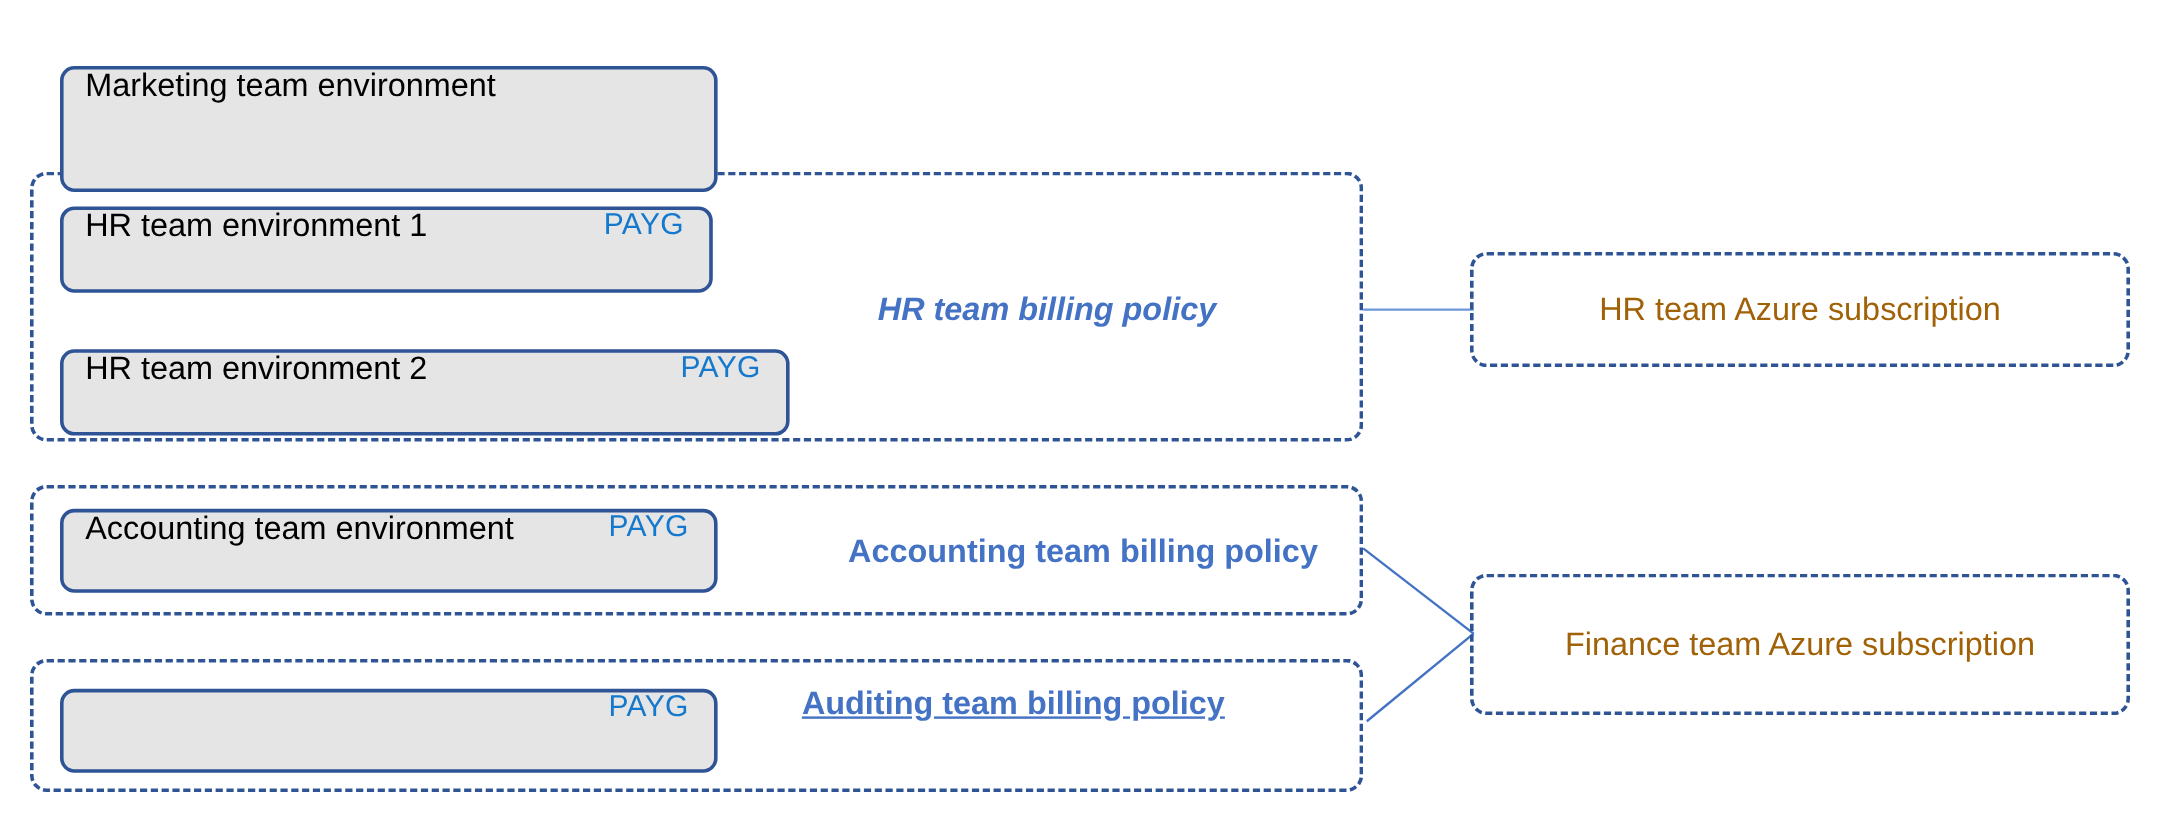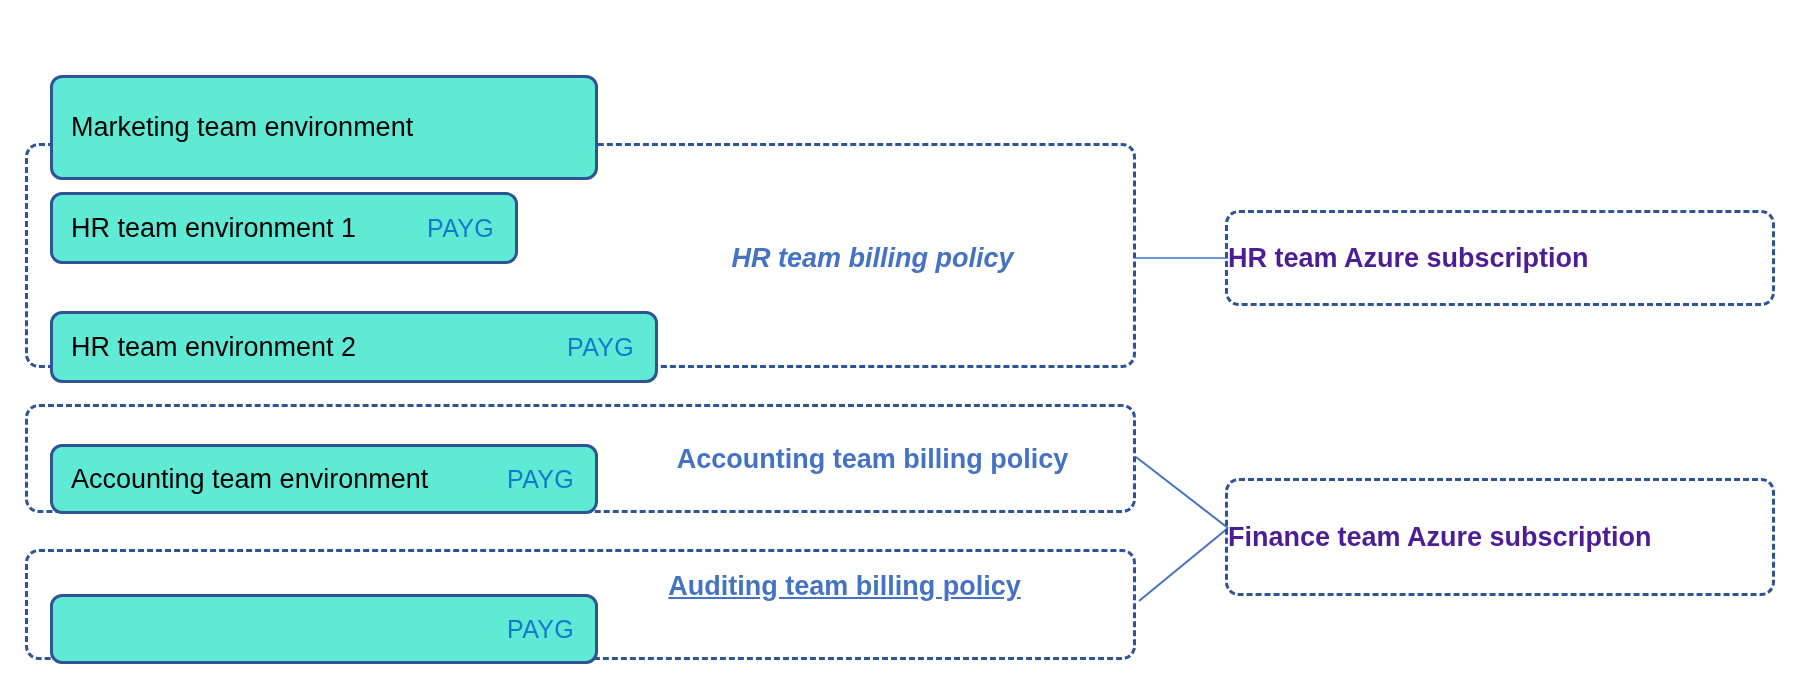--- a/index.html
+++ b/index.html
@@ -40,25 +40,23 @@
     background: transparent;
     z-index: 2;
   }
 
   
   .env-box {
     position: absolute;
     box-sizing: border-box;
     border: 3px solid #2F5496;
     border-radius: 12px;
-    background: #5eead4;
+    background: #e5e5e5;
     display: flex;
-    align-items: center;
     z-index: 3;
-    margin-top: 20px;
   }
   .env-label {
     color: #000000;
     font-size: 27px;
     font-weight: 400;
     line-height: 1;
     white-space: nowrap;
     margin-left: 18px;
   }
   .env-tier {
@@ -82,23 +80,24 @@
     white-space: nowrap;
     text-align: center;
     z-index: 4;
   }
   .dashed-box .sub-center {
     position: absolute;
     left: 0;
     right: 0;
     top: 50%;
     transform: translateY(-50%);
-    color: #4c1d95;
+    text-align: center;
+    color: #a16207;
     font-size: 27px;
-    font-weight: bold;
+    font-weight: normal;
     line-height: 1;
     white-space: nowrap;
   }
 </style>
 </head>
 <body>
 
 <div id="canvas">
 
   <svg id="connectors" viewBox="0 0 1807 699" width="1807" height="699" xmlns="http://www.w3.org/2000/svg">
@@ -109,40 +108,40 @@
 
     <line x1="1139" y1="601" x2="1228" y2="528" stroke="#4472C4" stroke-width="2"></line>
   </svg>
 
   <div class="env-box" style="left:50px; top:55px; width:548px; height:105px;">
     <span class="env-label">Marketing team environment</span>
   </div>
 
   <div class="dashed-box" style="left:25px; top:143px; width:1111px; height:225px;"></div>
 
-  <div class="env-box" style="left:50px; top:172px; width:468px; height:72px;">
+  <div class="env-box" style="left:50px; top:172px; width:544px; height:72px;">
     <span class="env-label">HR team environment 1</span>
     <span class="env-tier">PAYG</span>
   </div>
 
   <div class="env-box" style="left:50px; top:291px; width:608px; height:72px;">
     <span class="env-label">HR team environment 2</span>
     <span class="env-tier">PAYG</span>
   </div>
 
   <div class="policy-label" style="left:610px; top:245px; width:525px;font-style:italic;">HR team billing policy</div>
 
   <div class="dashed-box" style="left:25px; top:404px; width:1111px; height:109px;"></div>
 
   <div class="env-box" style="left:50px; top:424px; width:548px; height:70px;">
     <span class="env-label">Accounting team environment</span>
     <span class="env-tier">PAYG</span>
   </div>
 
-  <div class="policy-label" style="left:610px; top:446px; width:525px;">Accounting team billing policy</div>
+  <div class="policy-label" style="left:640px; top:446px; width:525px;">Accounting team billing policy</div>
 
   <div class="dashed-box" style="left:25px; top:549px; width:1111px; height:111px;"></div>
 
   <div class="env-box" style="left:50px; top:574px; width:548px; height:70px;">
     <span class="env-tier">PAYG</span>
   </div>
 
   <div class="policy-label" style="left:582px; top:573px; width:525px;text-decoration:underline;">Auditing team billing policy</div>
 
   <div class="dashed-box" style="left:1225px; top:210px; width:550px; height:96px;">

